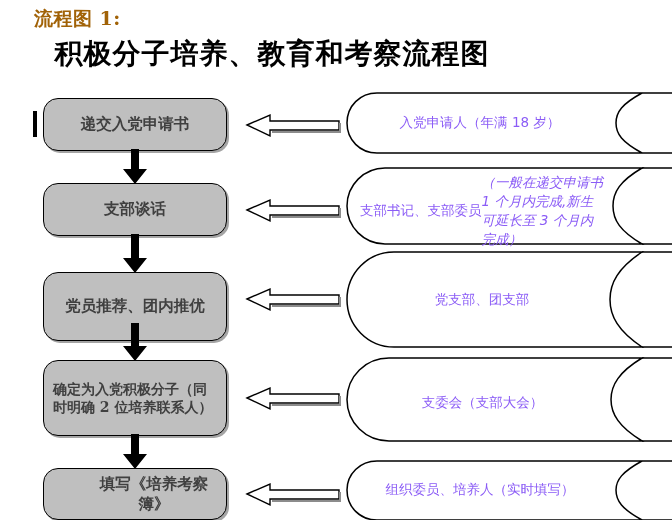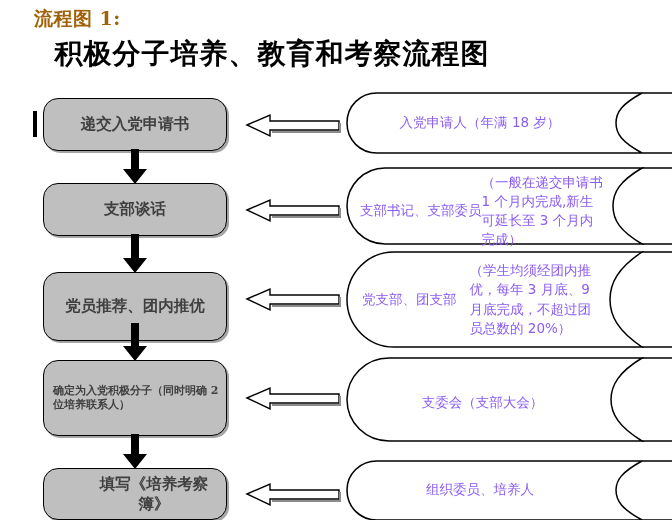--- a/index.html
+++ b/index.html
@@ -43,21 +43,21 @@
     border-radius:15px;
     box-shadow:2px 2px 0 rgba(90,90,90,.55);
     display:flex;align-items:center;justify-content:center;
     font-family:"DejaVu Serif","Liberation Serif",serif;
     font-size:15.5px;font-weight:700;color:#404040;
     line-height:1.30;
     text-align:center;
     padding:2px 6px;
     white-space:pre-line;
   }
-  .pbox.multi{text-align:left;justify-content:flex-start;padding-left:9px;font-size:11px;}
+  .pbox.multi{text-align:left;justify-content:flex-start;padding-left:9px;font-size:14px;}
 
   
   .vconn{position:absolute;width:26px;}
   .vconn svg{display:block;}
 
   
   .harrow{position:absolute;width:96px;height:26px;}
   .harrow svg{display:block;}
 
   
@@ -66,21 +66,21 @@
   .callout .ctext{
     position:absolute;left:0;top:0;
     box-sizing:border-box;
     display:flex;
     align-items:center;justify-content:center;
     font-family:"DejaVu Sans","Liberation Sans",sans-serif;
     font-size:13.5px;color:#8b5cf6;line-height:1.42;
     text-align:center;
   }
   .ctext .ln1{white-space:nowrap;}
-  .ctext .ln2{text-align:left;}
+  .ctext .ln2{text-align:left;font-style:italic;}
 </style>
 </head>
 <body>
 
 <div id="stage">
 
   <div class="label-fig">流程图 1:</div>
   <div class="doc-title"><span class="title-shift">积极分子培养、教育和考察流程图</span></div>
 
   <div class="caret-mark"></div>
@@ -182,37 +182,37 @@
     </div>
   </div>
 
   <div class="callout" style="top:251px;width:330px;height:97px;">
     <svg width="330" height="97" viewBox="0 0 330 97" preserveAspectRatio="none">
       <path d="M48 1 L296 1 C272 17 264 32 264 48.5 C264 65 272 80 296 96 L48 96 C22 96 1 75 1 48.5 C1 22 22 1 48 1 Z" fill="#ffffff" stroke="#000" stroke-width="1.5"></path>
       <path d="M296 1 L330 1 M296 96 L330 96" stroke="#000" stroke-width="1.5" fill="none"></path>
     </svg>
     <div class="ctext" style="width:264px;height:97px;padding:0 8px 0 16px;gap:13px;">
       <div class="ln1">党支部、团支部</div>
-      <div class="ln2">（学生均须经团内推优，每年 3 月底、9 月底完成，不超过团员总数的 20%）</div>
     </div>
   </div>
 
   <div class="callout" style="top:357px;width:330px;height:85px;">
     <svg width="330" height="85" viewBox="0 0 330 85" preserveAspectRatio="none">
       <path d="M43 1 L296 1 C273 15 265 28 265 42.5 C265 57 273 70 296 84 L43 84 C20 84 1 66 1 42.5 C1 19 20 1 43 1 Z" fill="#ffffff" stroke="#000" stroke-width="1.5"></path>
       <path d="M296 1 L330 1 M296 84 L330 84" stroke="#000" stroke-width="1.5" fill="none"></path>
     </svg>
     <div class="ctext" style="width:265px;height:85px;padding:6px 8px 0 16px;">
       <div class="ln1">支委会（支部大会）</div>
     </div>
   </div>
 
   <div class="callout" style="top:460px;width:330px;height:60px;">
     <svg width="330" height="60" viewBox="0 0 330 60" preserveAspectRatio="none">
       <path d="M31 1 L296 1 C276 12 270 20 270 30 C270 41 276 49 296 60 L31 60 C14 60 1 47 1 30 C1 14 14 1 31 1 Z" fill="#ffffff" stroke="#000" stroke-width="1.5"></path>
       <path d="M296 1 L330 1 M296 60 L330 60" stroke="#000" stroke-width="1.5" fill="none"></path>
     </svg>
     <div class="ctext" style="width:268px;height:60px;">
       <div class="ln1">组织委员、培养人</div>
+      <div class="ln1">（实时填写）</div>
     </div>
   </div>
 
 </div>
 
 </body></html>

